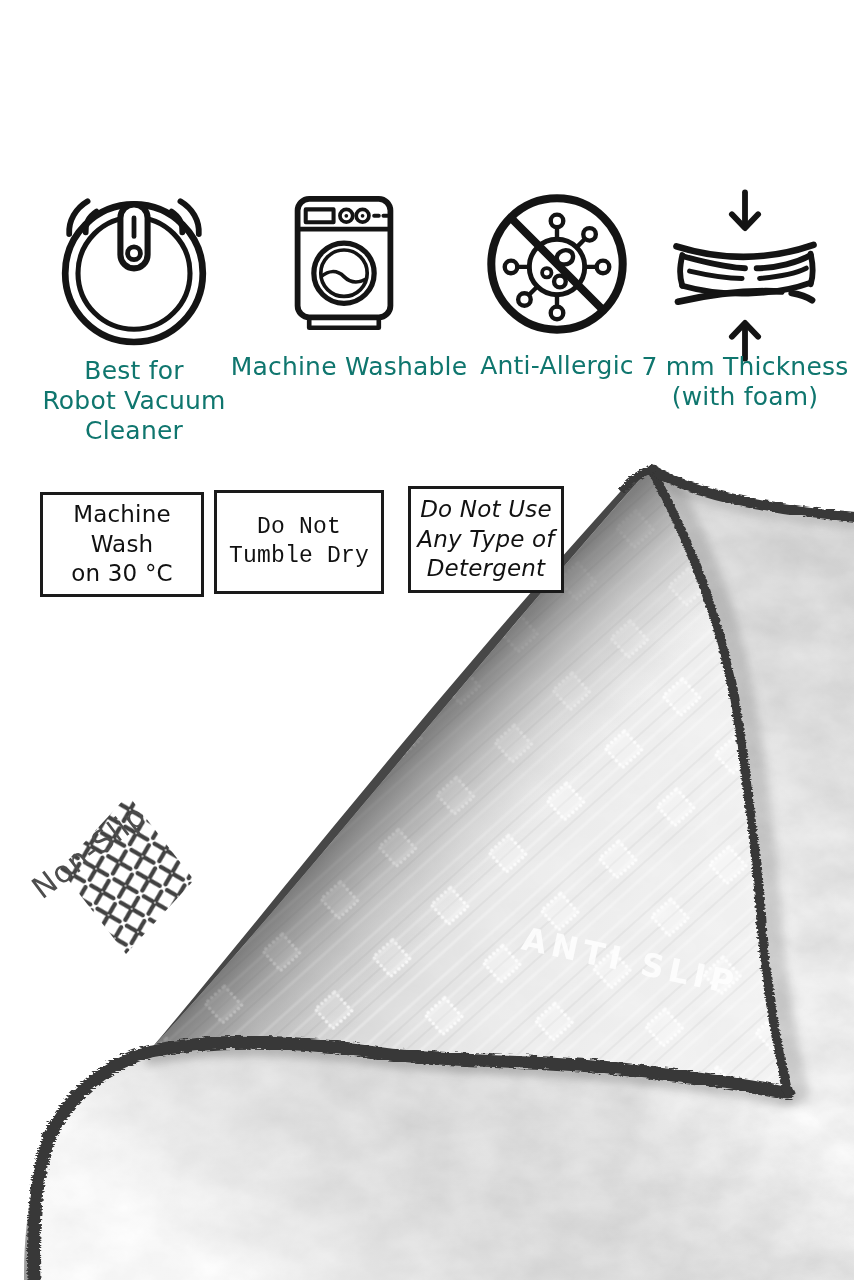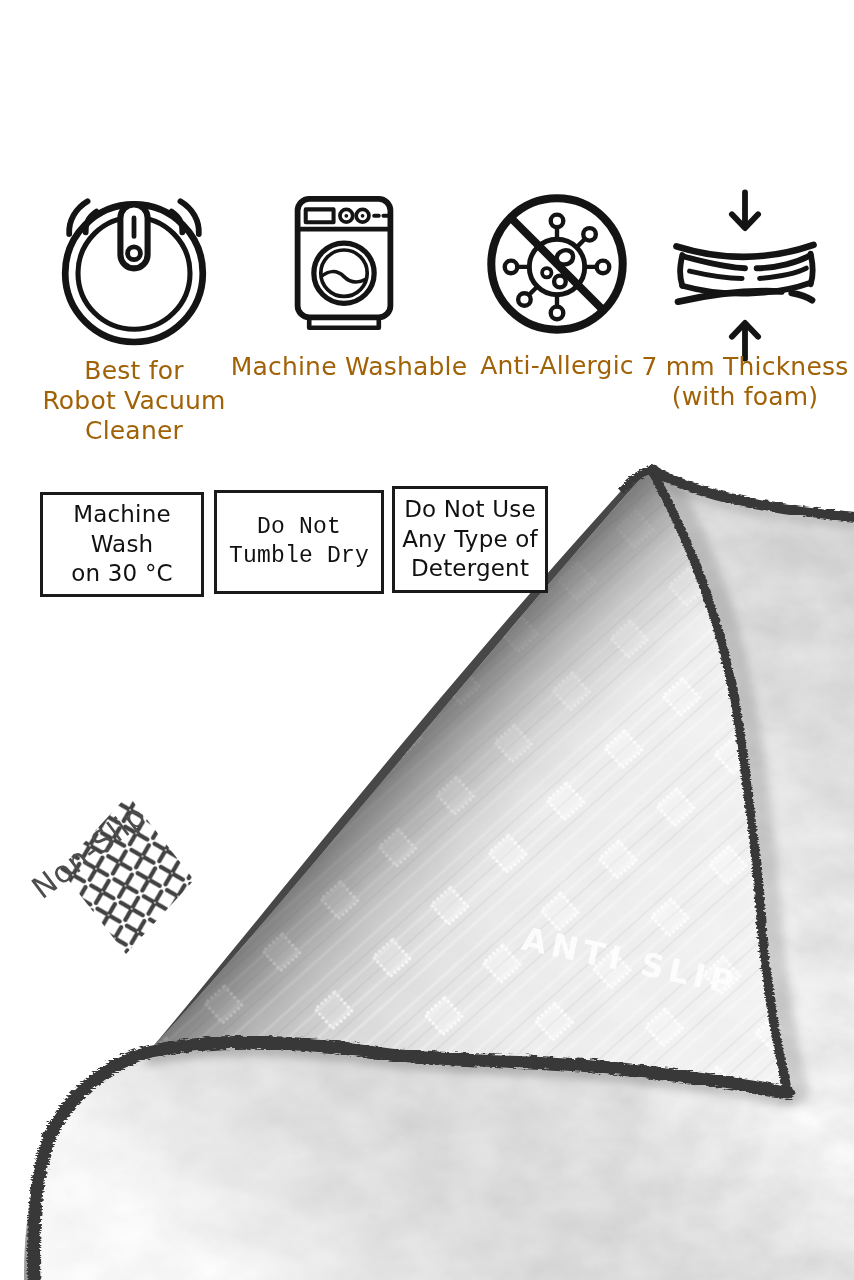--- a/index.html
+++ b/index.html
@@ -5,21 +5,21 @@
   html,body{margin:0;padding:0;background:#ffffff;}
   .canvas{
     position:relative;width:854px;height:1280px;overflow:hidden;background:#ffffff;
     font-family:"DejaVu Sans","Liberation Sans",sans-serif;color:#1a1a1a;
   }
   
   .feature-icon{position:absolute;}
   .feature-label{
     position:absolute;width:270px;transform:translateX(-50%);
     text-align:center;white-space:pre-line;font-size:25px;line-height:1.2;
-    color:#a16207;letter-spacing:.2px;
+    color:#0f766e;letter-spacing:.2px;
   }
   
   .care-box{
     position:absolute;border:3px solid #1a1a1a;background:#ffffff;
     display:flex;align-items:center;justify-content:center;
   }
   .care-box .txt{
     text-align:center;white-space:pre-line;font-size:23px;line-height:1.28;
     color:#111;letter-spacing:.2px;padding:2px 4px;
   }
@@ -240,19 +240,19 @@
 (with foam)</div>
 
   <div class="care-box" style="left:40px;top:492px;width:158px;height:99px;">
     <div class="txt">Machine Wash
 on 30 °C</div>
   </div>
   <div class="care-box" style="left:214px;top:490px;width:164px;height:98px;font-family:Liberation Mono, monospace;">
     <div class="txt">Do Not
 Tumble Dry</div>
   </div>
-  <div class="care-box" style="left:392px;top:486px;width:150px;height:101px;">
+  <div class="care-box" style="left:408px;top:486px;width:150px;height:101px;font-style:italic;">
     <div class="txt">Do Not Use
 Any Type of
 Detergent</div>
   </div>
 
 </div>
 
 </body></html>

